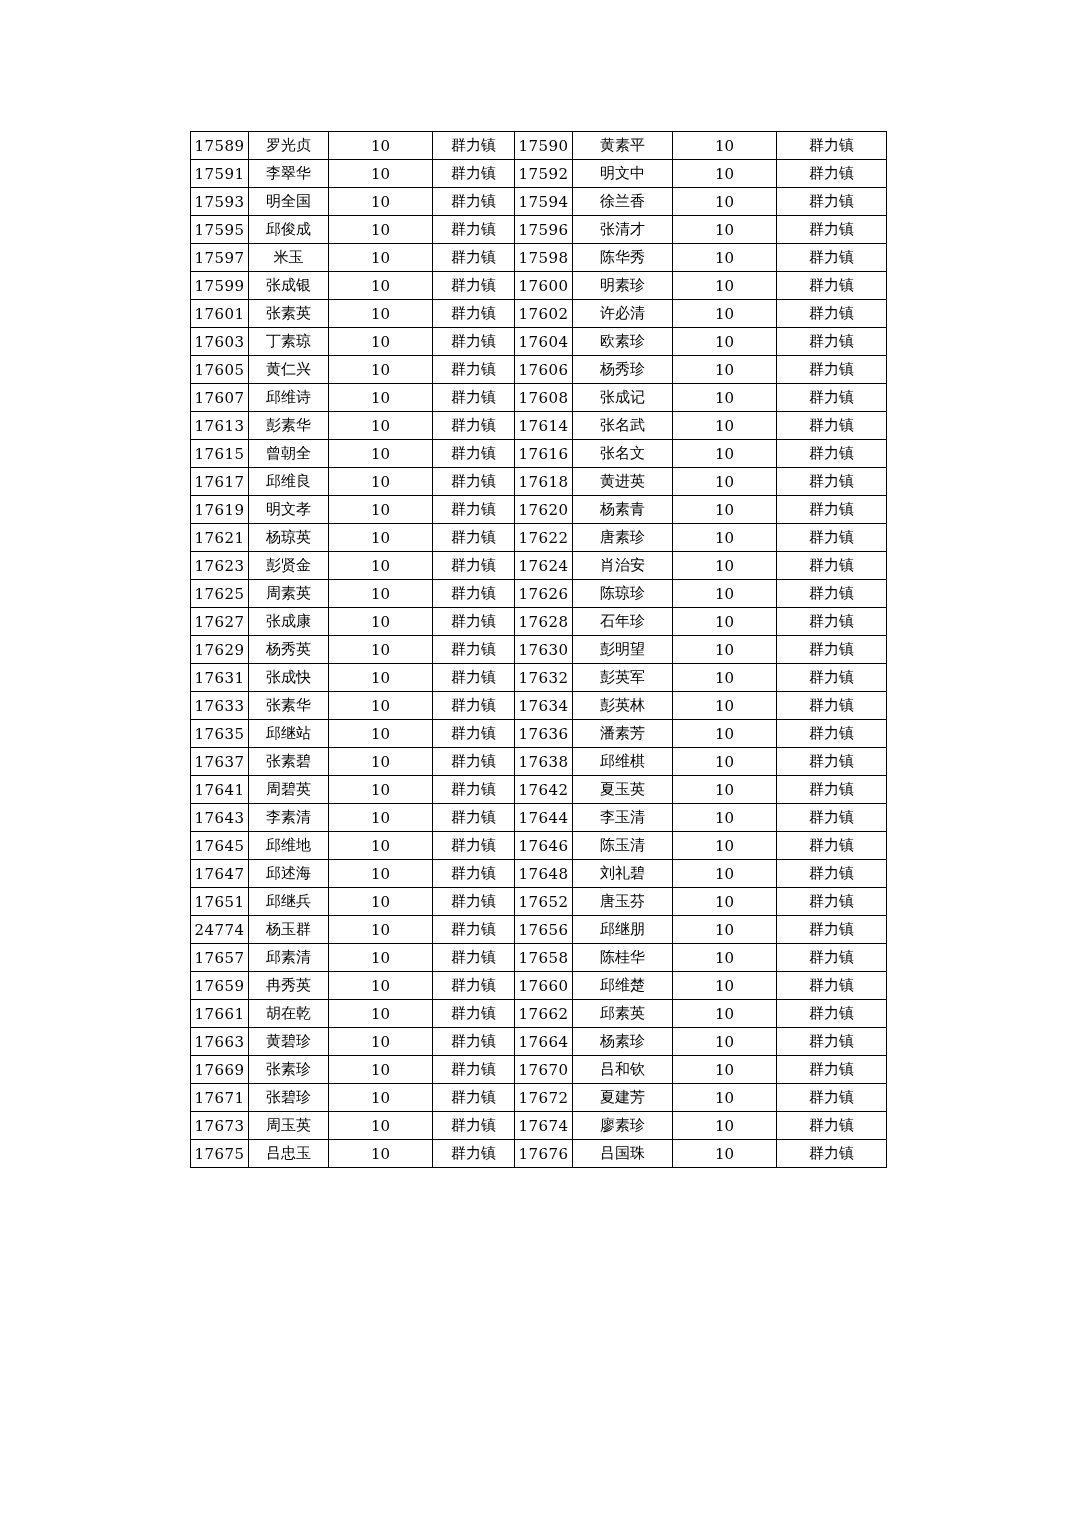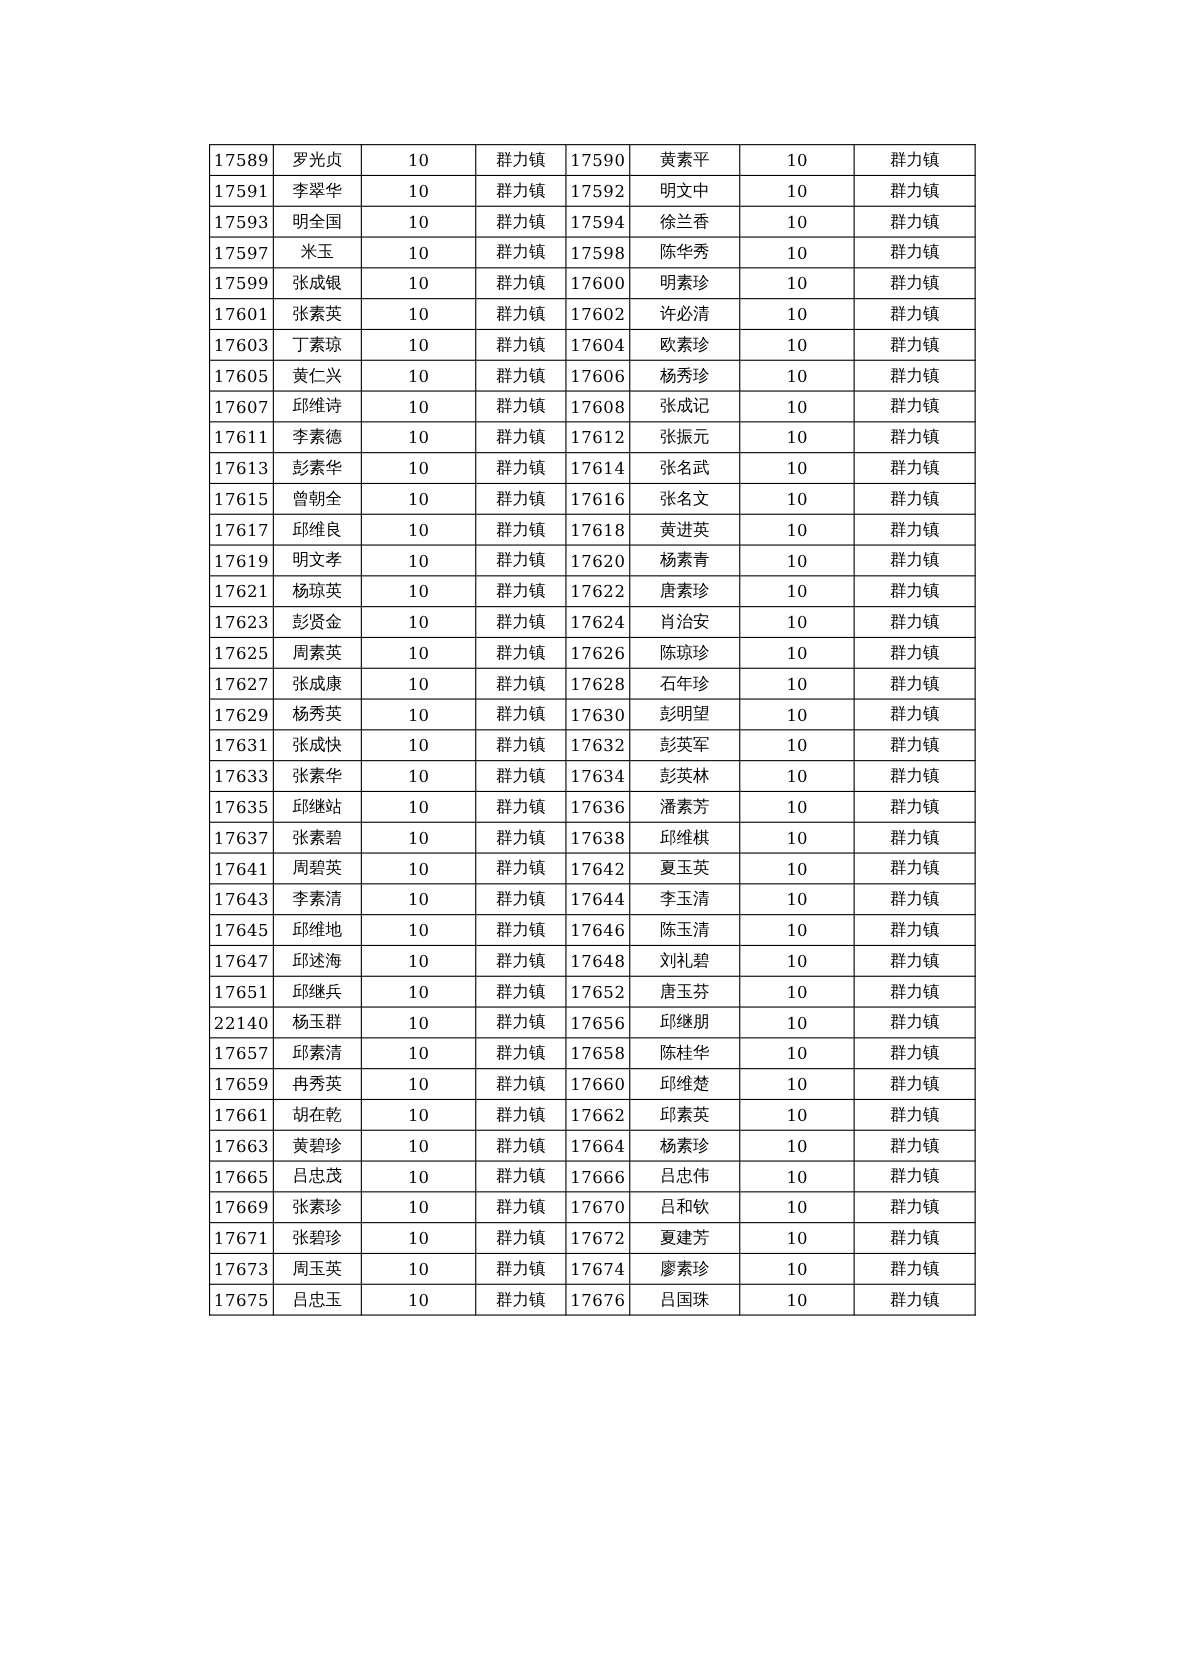--- a/index.html
+++ b/index.html
@@ -78,20 +78,30 @@
           <td class="c-id">17593</td>
           <td class="c-name">明全国</td>
           <td class="c-amount">10</td>
           <td class="c-town">群力镇</td>
           <td class="c-id">17594</td>
           <td class="c-name">徐兰香</td>
           <td class="c-amount">10</td>
           <td class="c-town">群力镇</td>
         </tr>
         <tr>
+          <td class="c-id">17595</td>
+          <td class="c-name">邱俊成</td>
+          <td class="c-amount">10</td>
+          <td class="c-town">群力镇</td>
+          <td class="c-id">17596</td>
+          <td class="c-name">张清才</td>
+          <td class="c-amount">10</td>
+          <td class="c-town">群力镇</td>
+        </tr>
+        <tr>
           <td class="c-id">17597</td>
           <td class="c-name">米玉</td>
           <td class="c-amount">10</td>
           <td class="c-town">群力镇</td>
           <td class="c-id">17598</td>
           <td class="c-name">陈华秀</td>
           <td class="c-amount">10</td>
           <td class="c-town">群力镇</td>
         </tr>
         <tr>
@@ -138,30 +148,20 @@
           <td class="c-id">17607</td>
           <td class="c-name">邱维诗</td>
           <td class="c-amount">10</td>
           <td class="c-town">群力镇</td>
           <td class="c-id">17608</td>
           <td class="c-name">张成记</td>
           <td class="c-amount">10</td>
           <td class="c-town">群力镇</td>
         </tr>
         <tr>
-          <td class="c-id">17611</td>
-          <td class="c-name">李素德</td>
-          <td class="c-amount">10</td>
-          <td class="c-town">群力镇</td>
-          <td class="c-id">17612</td>
-          <td class="c-name">张振元</td>
-          <td class="c-amount">10</td>
-          <td class="c-town">群力镇</td>
-        </tr>
-        <tr>
           <td class="c-id">17613</td>
           <td class="c-name">彭素华</td>
           <td class="c-amount">10</td>
           <td class="c-town">群力镇</td>
           <td class="c-id">17614</td>
           <td class="c-name">张名武</td>
           <td class="c-amount">10</td>
           <td class="c-town">群力镇</td>
         </tr>
         <tr>
@@ -328,21 +328,21 @@
           <td class="c-id">17651</td>
           <td class="c-name">邱继兵</td>
           <td class="c-amount">10</td>
           <td class="c-town">群力镇</td>
           <td class="c-id">17652</td>
           <td class="c-name">唐玉芬</td>
           <td class="c-amount">10</td>
           <td class="c-town">群力镇</td>
         </tr>
         <tr>
-          <td class="c-id">22140</td>
+          <td class="c-id">24774</td>
           <td class="c-name">杨玉群</td>
           <td class="c-amount">10</td>
           <td class="c-town">群力镇</td>
           <td class="c-id">17656</td>
           <td class="c-name">邱继朋</td>
           <td class="c-amount">10</td>
           <td class="c-town">群力镇</td>
         </tr>
         <tr>
           <td class="c-id">17657</td>
@@ -374,30 +374,20 @@
           <td class="c-amount">10</td>
           <td class="c-town">群力镇</td>
         </tr>
         <tr>
           <td class="c-id">17663</td>
           <td class="c-name">黄碧珍</td>
           <td class="c-amount">10</td>
           <td class="c-town">群力镇</td>
           <td class="c-id">17664</td>
           <td class="c-name">杨素珍</td>
-          <td class="c-amount">10</td>
-          <td class="c-town">群力镇</td>
-        </tr>
-        <tr>
-          <td class="c-id">17665</td>
-          <td class="c-name">吕忠茂</td>
-          <td class="c-amount">10</td>
-          <td class="c-town">群力镇</td>
-          <td class="c-id">17666</td>
-          <td class="c-name">吕忠伟</td>
           <td class="c-amount">10</td>
           <td class="c-town">群力镇</td>
         </tr>
         <tr>
           <td class="c-id">17669</td>
           <td class="c-name">张素珍</td>
           <td class="c-amount">10</td>
           <td class="c-town">群力镇</td>
           <td class="c-id">17670</td>
           <td class="c-name">吕和钦</td>

